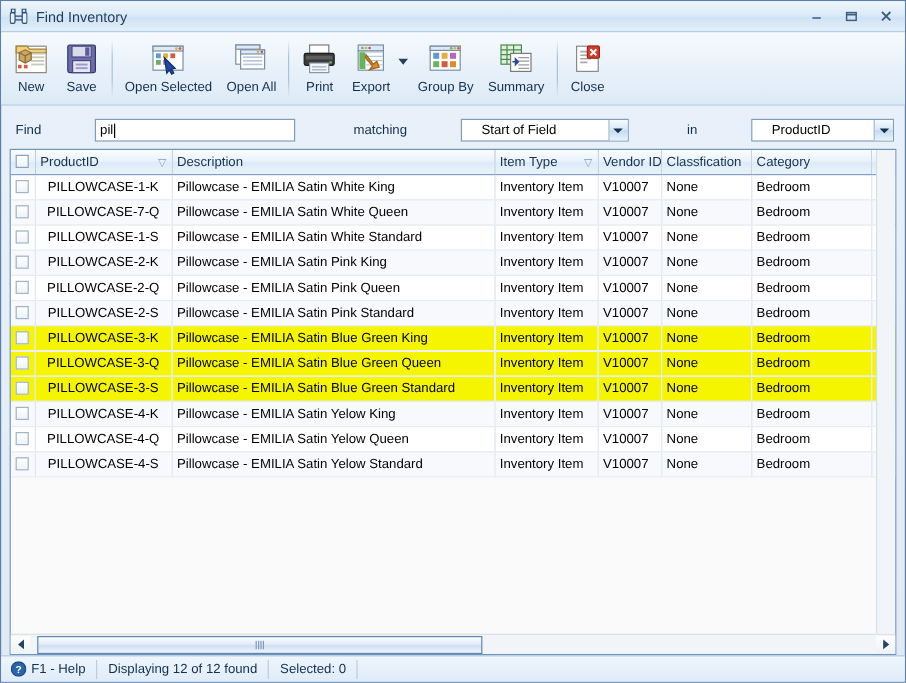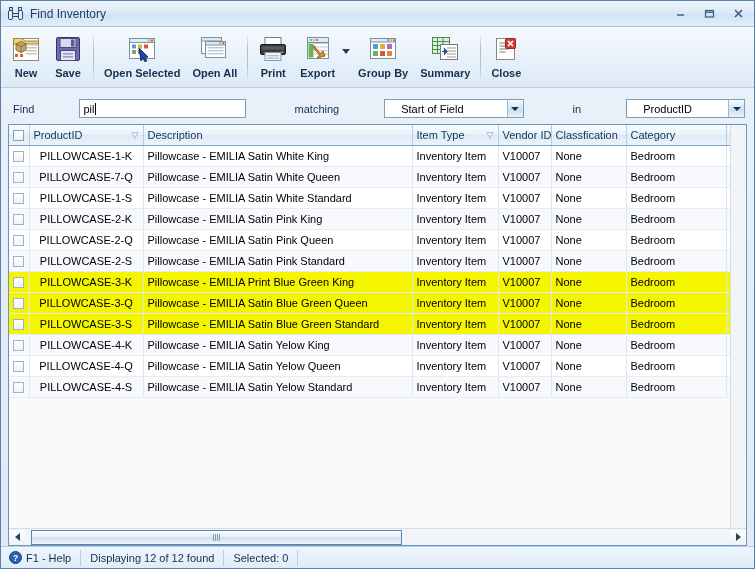--- a/index.html
+++ b/index.html
@@ -47,21 +47,20 @@
   }
 
   
   .toolbar {
     height: 61px;
     background: linear-gradient(180deg,#f6fafd 0%,#e8f1fa 50%,#dceaf6 100%);
     border-bottom: 1px solid #b6cde2;
     display: flex; align-items: stretch;
     padding: 2px 4px 0 4px;
     flex: 0 0 auto;
-    font-weight: bold;
   }
   .tb-item {
     display: flex; flex-direction: column;
     align-items: center; justify-content: flex-start;
     padding: 3px 6px 0 6px;
     min-width: 42px;
     cursor: default;
   }
   .tb-ico { height: 34px; display: flex; align-items: center; justify-content: center; }
   .tb-lbl { font-size: 11px; color: #14304e; margin-top: 1px; white-space: nowrap; }
@@ -574,21 +573,21 @@
                 <td>Pillowcase - EMILIA Satin Pink Standard</td>
                 <td>Inventory Item</td>
                 <td>V10007</td>
                 <td>None</td>
                 <td>Bedroom</td>
                 <td>E</td>
               </tr>
               <tr class="row-hl row-even">
                 <td class="col-chk"><span class="cellcheck"></span></td>
                 <td class="col-id">PILLOWCASE-3-K</td>
-                <td>Pillowcase - EMILIA Print Blue Green King</td>
+                <td>Pillowcase - EMILIA Satin Blue Green King</td>
                 <td>Inventory Item</td>
                 <td>V10007</td>
                 <td>None</td>
                 <td>Bedroom</td>
                 <td>E</td>
               </tr>
               <tr class="row-hl row-odd">
                 <td class="col-chk"><span class="cellcheck"></span></td>
                 <td class="col-id">PILLOWCASE-3-Q</td>
                 <td>Pillowcase - EMILIA Satin Blue Green Queen</td>

